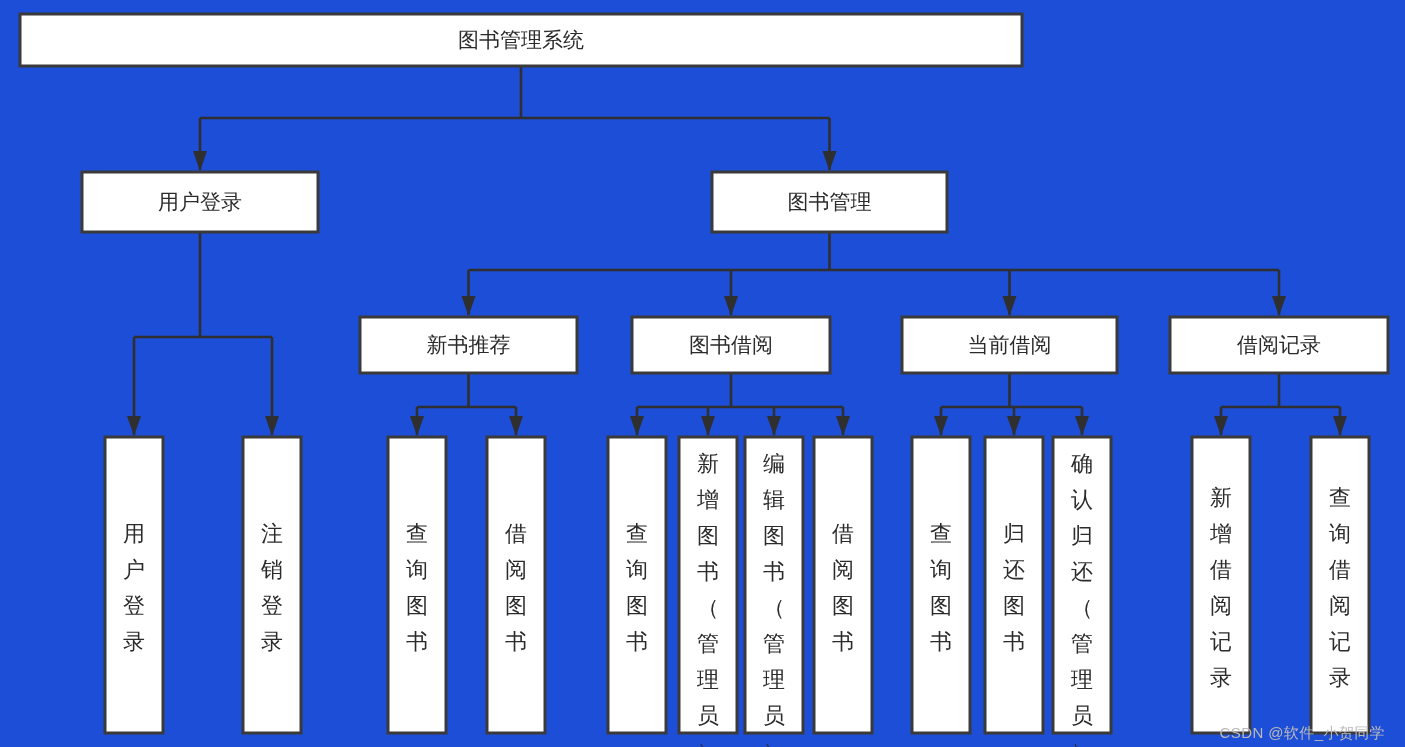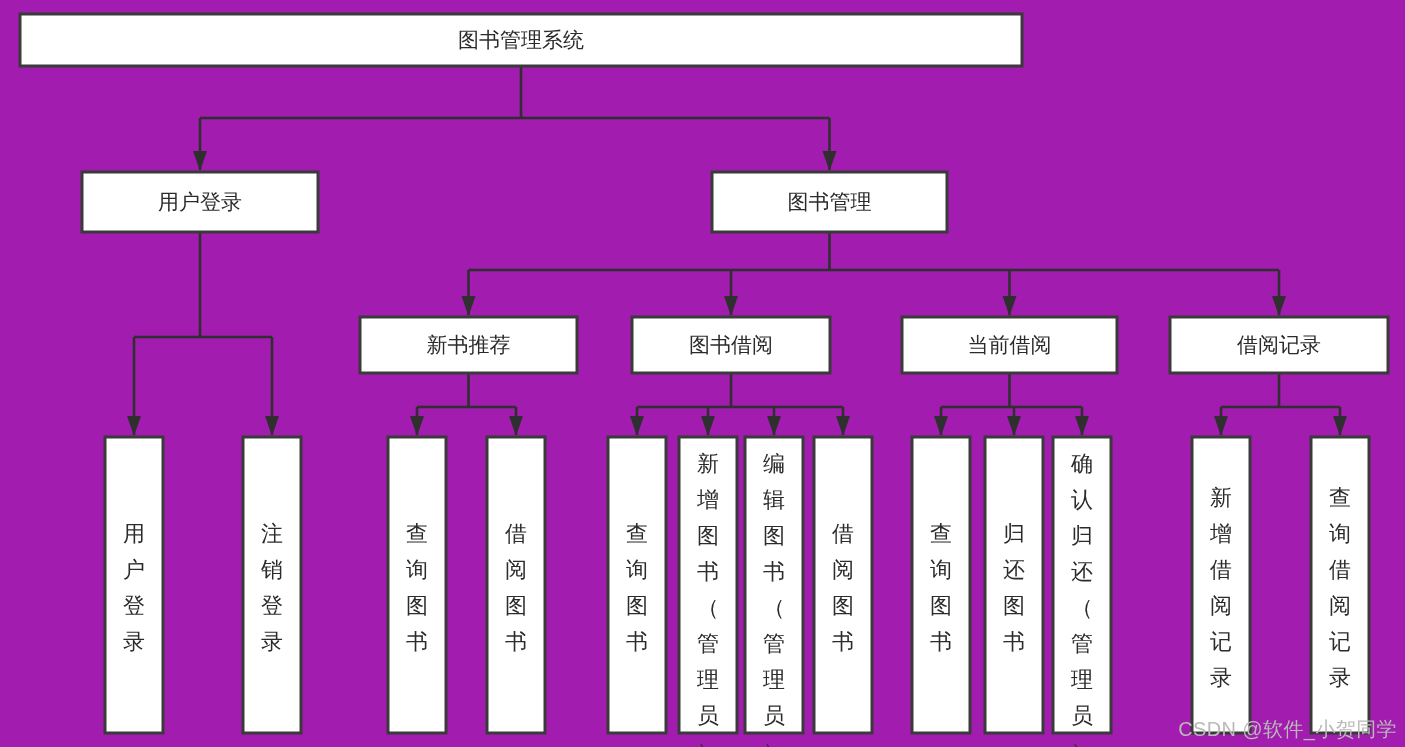--- a/index.html
+++ b/index.html
@@ -10,21 +10,21 @@
   body {
     width: 1405px;
     height: 747px;
     font-family: "Liberation Sans", "DejaVu Sans", sans-serif;
     overflow: hidden;
   }
   #diagram-root {
     position: relative;
     width: 1405px;
     height: 747px;
-    background: #a21caf;
+    background: #1d4ed8;
     text-align: right;
   }
   svg#flow {
     position: absolute;
     left: 0;
     top: 0;
     width: 1405px;
     height: 747px;
     display: block;
   }
@@ -53,24 +53,24 @@
     stroke-width: 2.6;
     fill: none;
     stroke-linecap: butt;
   }
   .arrow-head {
     fill: #2f2f2f;
     stroke: none;
   }
   .watermark {
     position: absolute;
-    right: 8px;
+    right: 20px;
     bottom: 4px;
     font-family: "Liberation Sans", "DejaVu Sans", sans-serif;
-    font-size: 20px;
+    font-size: 15px;
     color: #b9b9b9;
     letter-spacing: 0.4px;
     user-select: none;
     white-space: nowrap;
   }
 </style>
 </head>
 <body>
 
 <div id="diagram-root">

